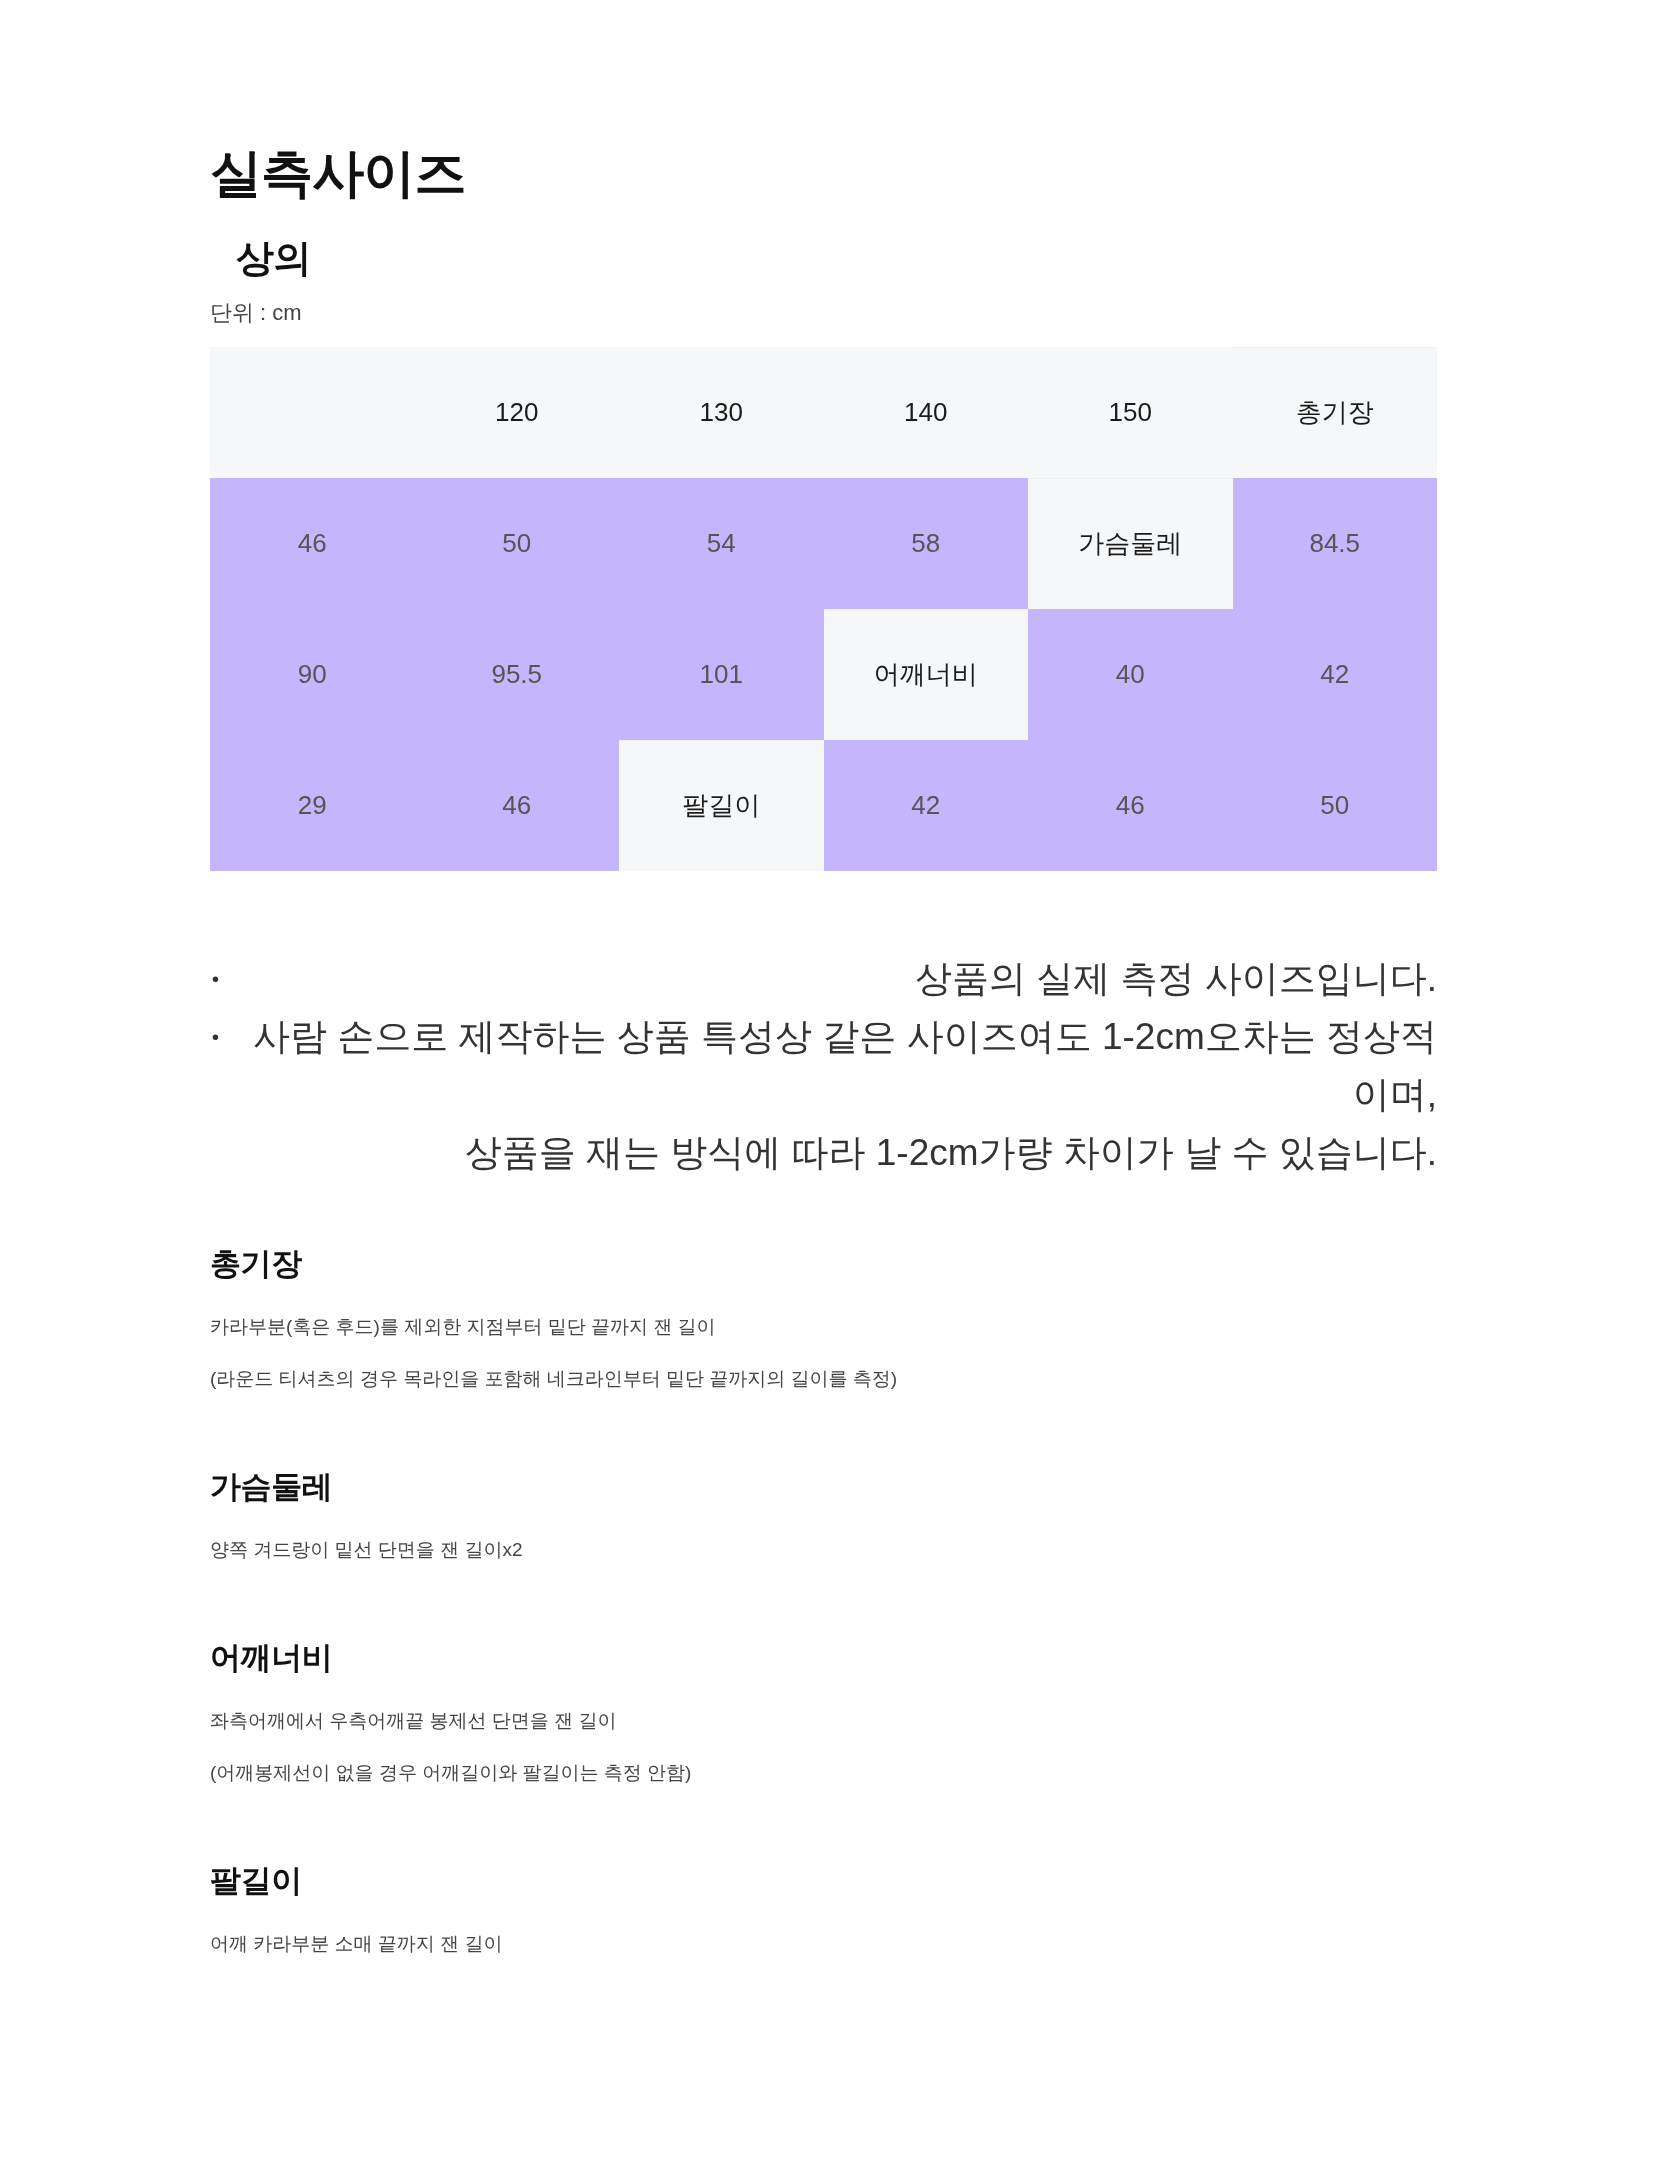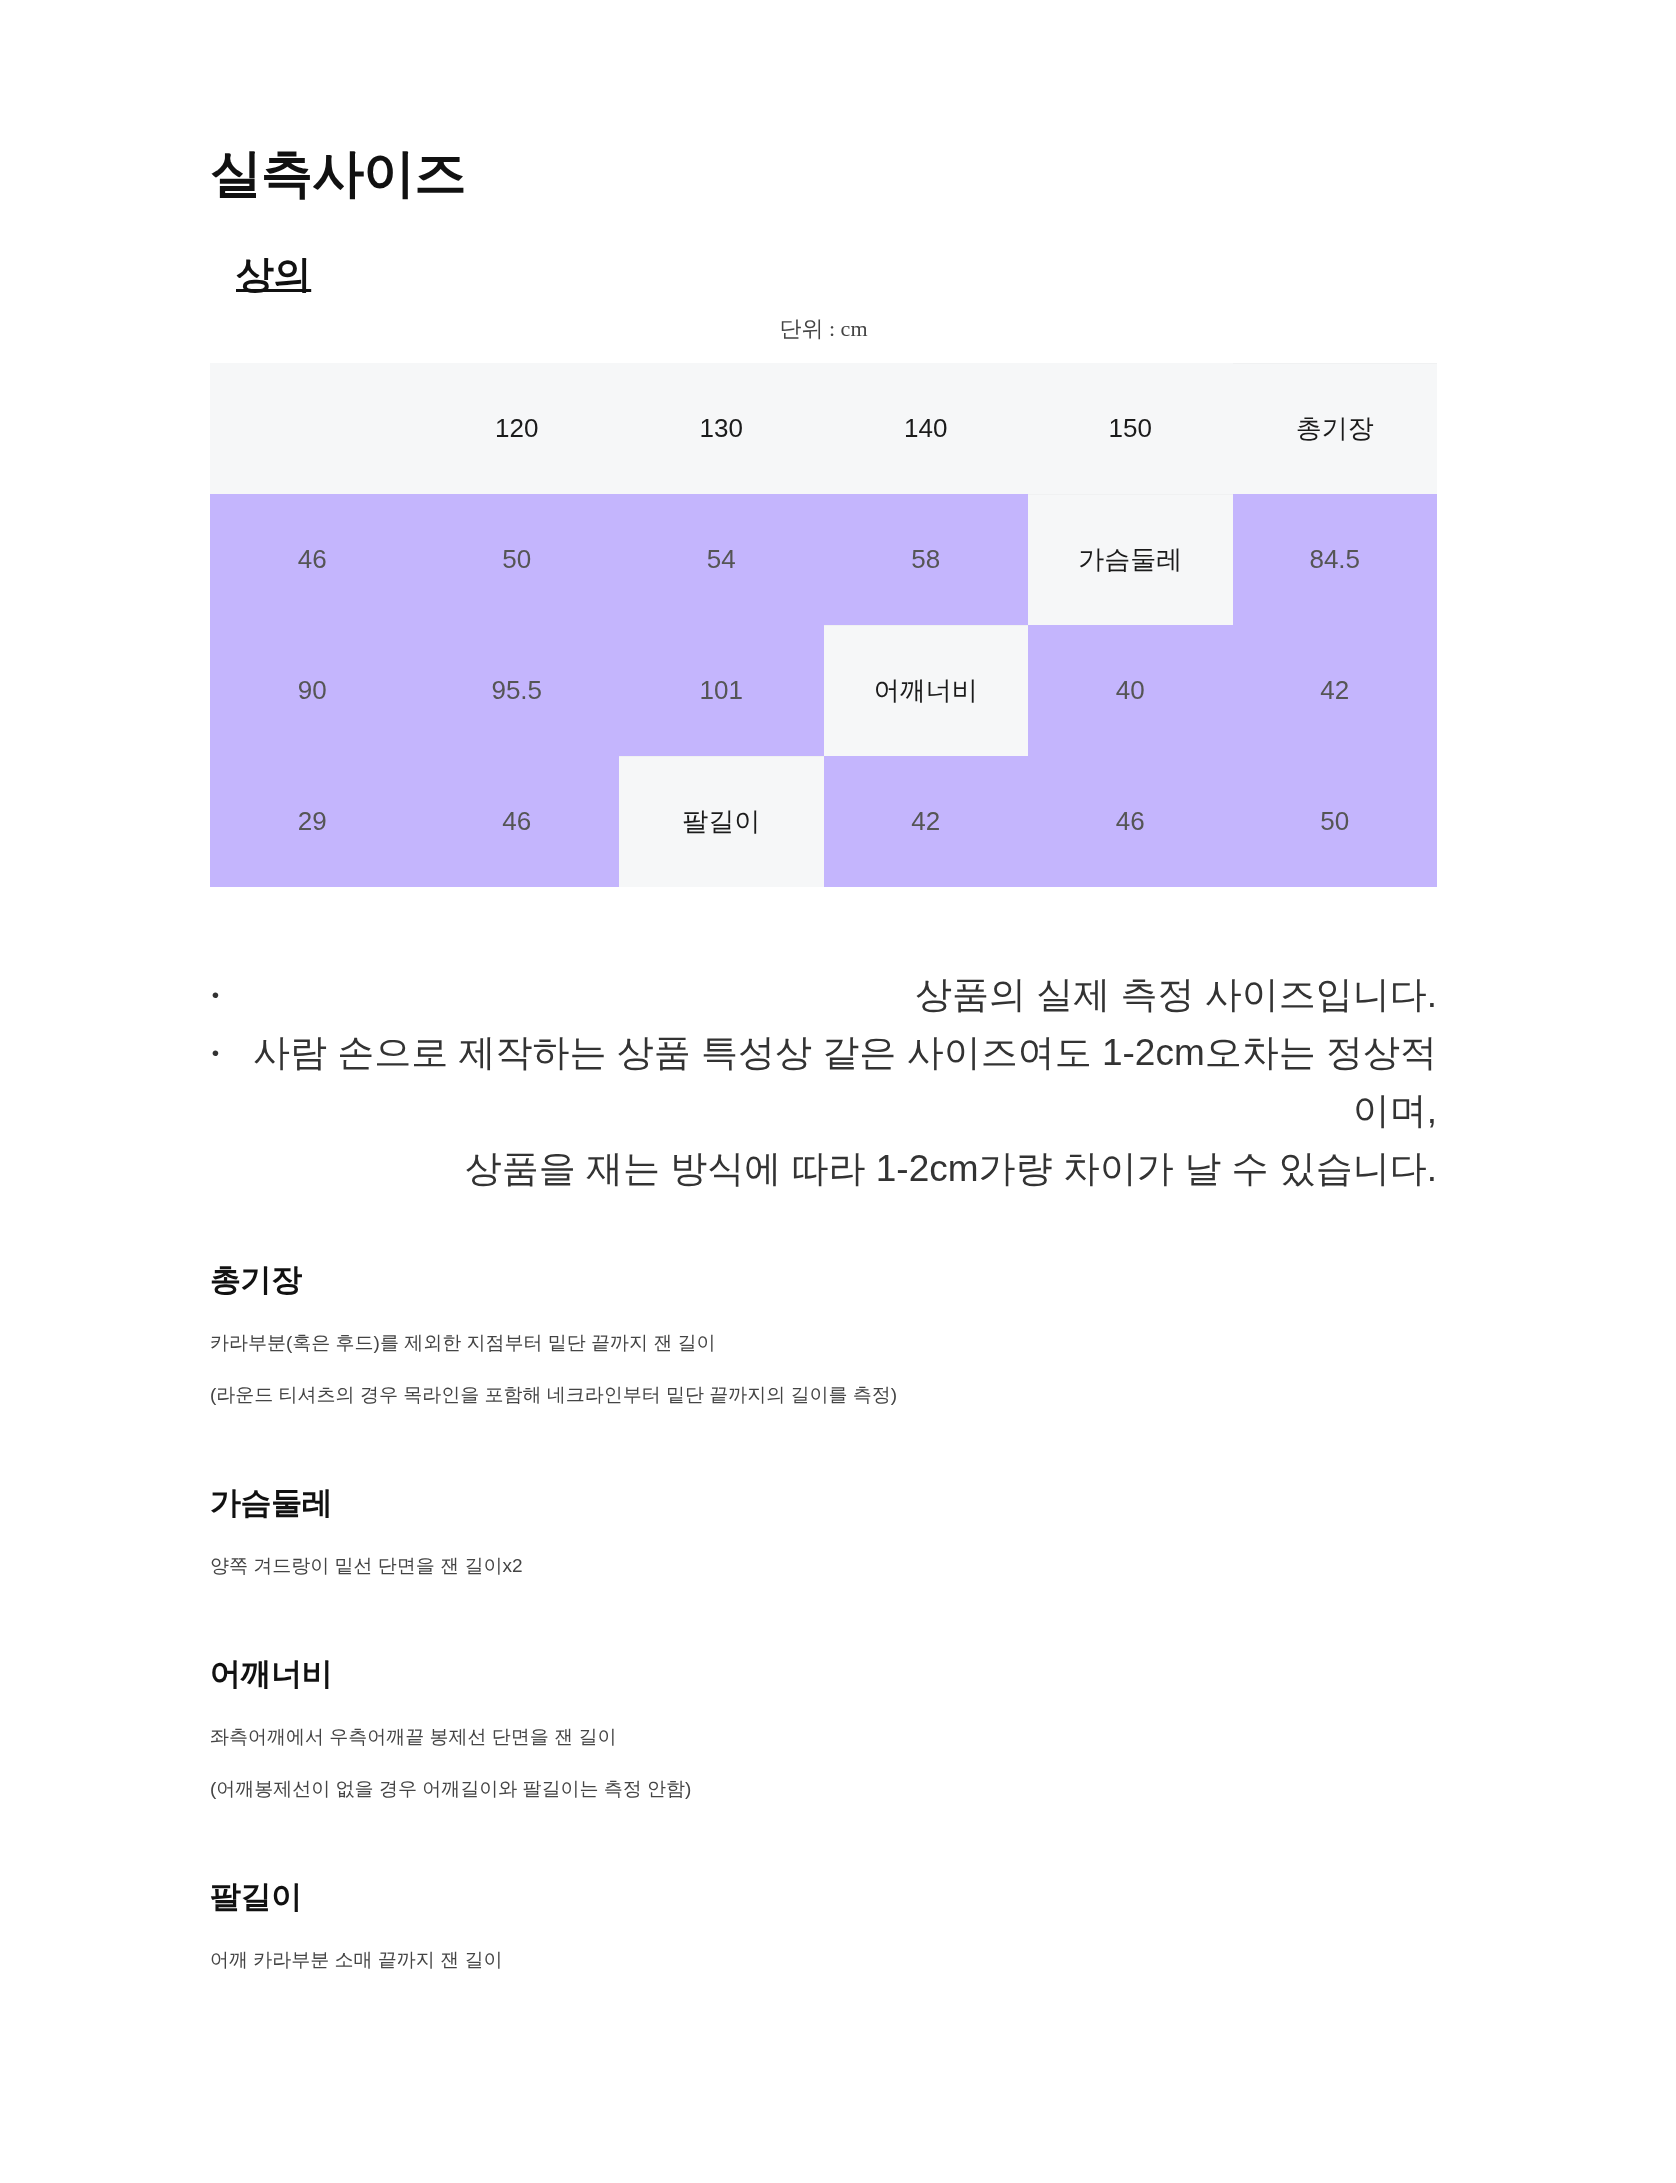--- a/index.html
+++ b/index.html
@@ -22,35 +22,33 @@
   }
   .page-title {
     margin: 0;
     font-size: 52px;
     line-height: 52px;
     font-weight: 700;
     letter-spacing: -0.9px;
     color: #111111;
   }
   .group-title {
-    margin: 56px 0 0 26px;
+    margin: 40px 0 0 26px;
     font-size: 38px;
     line-height: 38px;
     font-weight: 700;
     letter-spacing: -0.4px;
     color: #111111;
-    text-decoration: underline;
   }
   .unit-row {
     margin-top: 23px;
-    text-align: center;
+    text-align: left;
     font-size: 22px;
     line-height: 26px;
     color: #444444;
-    font-family: Liberation Serif, serif;
   }
   
   .size-table {
     margin-top: 21px;
     display: grid;
     grid-template-columns: repeat(6, 1fr);
   }
   .cell {
     height: 131px;
     display: flex;

